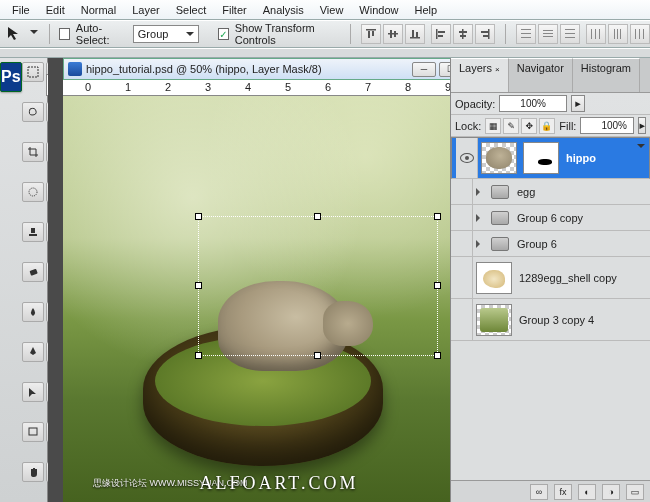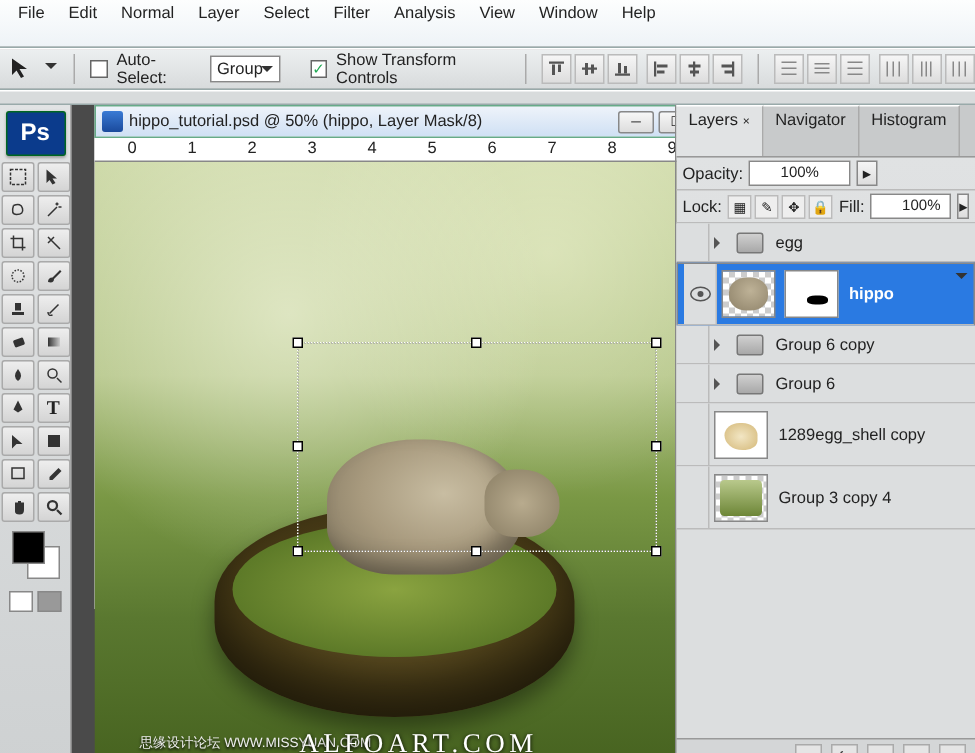--- a/index.html
+++ b/index.html
@@ -1,31 +1,31 @@
 <!DOCTYPE html>
 <html><head>
 <meta charset="utf-8">
 <style>
 *{margin:0;padding:0;box-sizing:border-box;font-family:Tahoma,Arial,sans-serif;font-size:11px;color:#222}
 body{width:650px;height:502px;background:#b7b7b7;overflow:hidden;position:relative}
-.menubar{background:linear-gradient(#fdfefe,#eef3f7);height:32px;display:flex;align-items:flex-start;padding-left:4px;border-bottom:1px solid #9aa}
+.menubar{background:linear-gradient(#fdfefe,#eef3f7);height:20px;display:flex;align-items:center;padding-left:4px;border-bottom:1px solid #9aa}
 .menubar span{padding:3px 8px;cursor:default}
 .optbar{background:linear-gradient(#eceff0,#d8dbdc);height:28px;display:flex;align-items:center;padding-left:6px;border-top:1px solid #fff;border-bottom:1px solid #9aa;gap:6px}
 .move-ico{width:18px;height:18px;position:relative}
 .move-ico svg{display:block}
 .dd{width:10px;height:16px;display:flex;align-items:center}.dd:before{content:"";border:4px solid transparent;border-top-color:#333}
 .chk{width:12px;height:12px;border:1px solid #666;background:#fff;display:inline-flex;align-items:center;justify-content:center;font-size:10px;color:#2a5}
-.sel{background:#fff;border:1px solid #888;height:18px;padding:0 11px 0 4px;position:relative;display:flex;align-items:center}
+.sel{background:#fff;border:1px solid #888;height:18px;padding:0 30px 0 4px;position:relative;display:flex;align-items:center}
 .sel:after{content:"";position:absolute;right:4px;border:4px solid transparent;border-top-color:#333;top:6px}
 .sep{width:1px;height:20px;background:#aaa;margin:0 4px}
 .align-grp{display:flex;gap:2px}
 .align-btn{width:20px;height:20px;border:1px solid #bbb;background:linear-gradient(#f6f6f6,#ddd);display:flex;align-items:center;justify-content:center}
 .mini-tbar{background:#d8dbdc;height:10px;border-top:1px solid #fff;border-bottom:1px solid #9aa}
 .workspace{position:relative;display:flex;height:444px}
-.tools{width:48px;background:linear-gradient(#e1e3e4,#ced1d2);border-right:1px solid #888;display:flex;flex-direction:column;padding-top:2px}
+.tools{width:48px;background:linear-gradient(#e1e3e4,#ced1d2);border-right:1px solid #888;display:flex;flex-direction:row;padding-top:2px}
 .ps-badge{width:40px;height:30px;margin:2px auto;background:#0b3b8c;color:#fff;font-weight:bold;font-size:16px;display:flex;align-items:center;justify-content:center;border:1px solid #062;border-radius:2px;box-shadow:0 1px 2px rgba(0,0,0,.3)}
 .tool-grid{display:grid;grid-template-columns:22px 22px;gap:2px;justify-content:center;padding:2px 0}
 .tool{width:22px;height:20px;display:flex;align-items:center;justify-content:center;background:linear-gradient(#eee,#d4d4d4);border:1px solid #aaa;border-radius:2px}
 .swatch{width:32px;height:32px;margin:4px auto;position:relative}
 .sw-f{width:22px;height:22px;background:#000;border:1px solid #888;position:absolute;top:0;left:0}
 .sw-b{width:22px;height:22px;background:#fff;border:1px solid #888;position:absolute;bottom:0;right:0}
 .qm{display:flex;gap:3px;justify-content:center;margin-top:4px}
 .qm div{width:16px;height:14px;border:1px solid #888;background:#fff}
 .qm .act{background:#999}
 .doc-area{flex:1;position:relative;background:#4a4a4a}
@@ -411,38 +411,38 @@
         <span>✎</span>
         <span>✥</span>
         <span>🔒</span>
       </div>
       <span style="margin-left:auto">Fill:</span>
       <div class="val-box">100%</div>
       <div class="mini-btn">▸</div>
     </div>
 
     <div class="layer-list">
-      <div class="layer small">
-        <div class="vis"></div>
-        <div class="tri"></div>
-        <div class="thumb folder"></div>
-        <span class="lname">egg</span>
-      </div>
       <div class="layer sel">
         <div class="vis">
             <div class="eye"></div>
           </div>
         <div class="thumb hippo-t"></div>
         <div class="thumb mask"></div>
         <span class="lname">hippo</span>
       </div>
       <div class="layer small">
         <div class="vis"></div>
         <div class="tri"></div>
         <div class="thumb folder"></div>
+        <span class="lname">egg</span>
+      </div>
+      <div class="layer small">
+        <div class="vis"></div>
+        <div class="tri"></div>
+        <div class="thumb folder"></div>
         <span class="lname">Group 6 copy</span>
       </div>
       <div class="layer small">
         <div class="vis"></div>
         <div class="tri"></div>
         <div class="thumb folder"></div>
         <span class="lname">Group 6</span>
       </div>
       <div class="layer">
         <div class="vis"></div>

